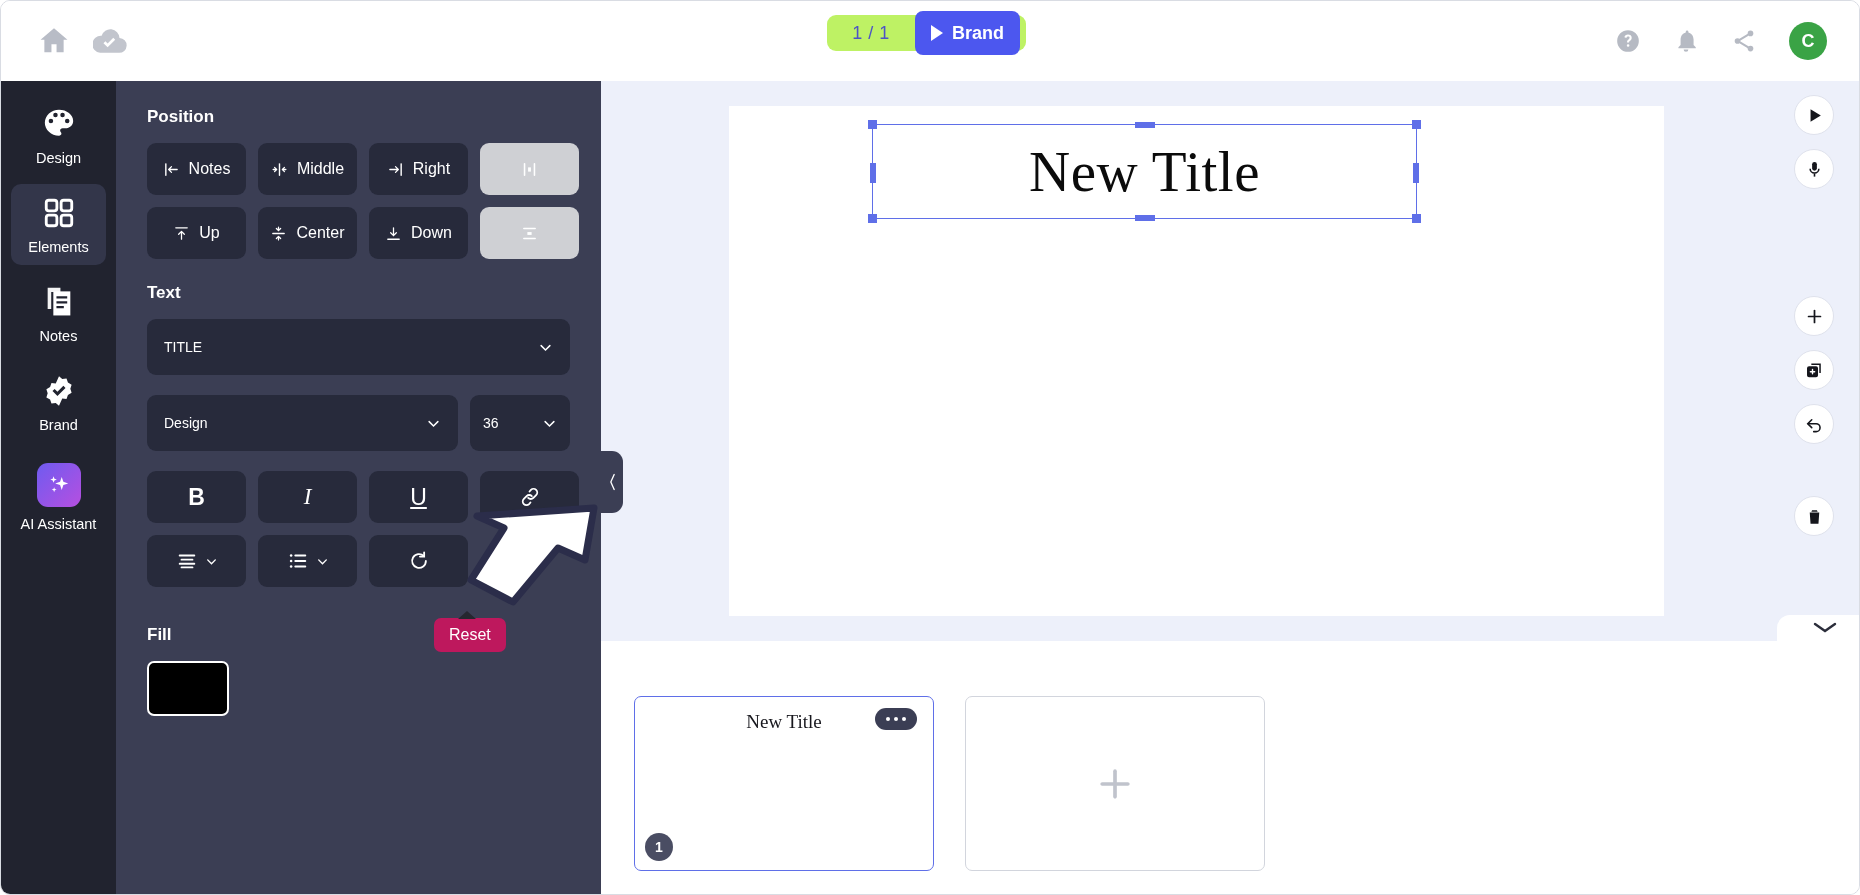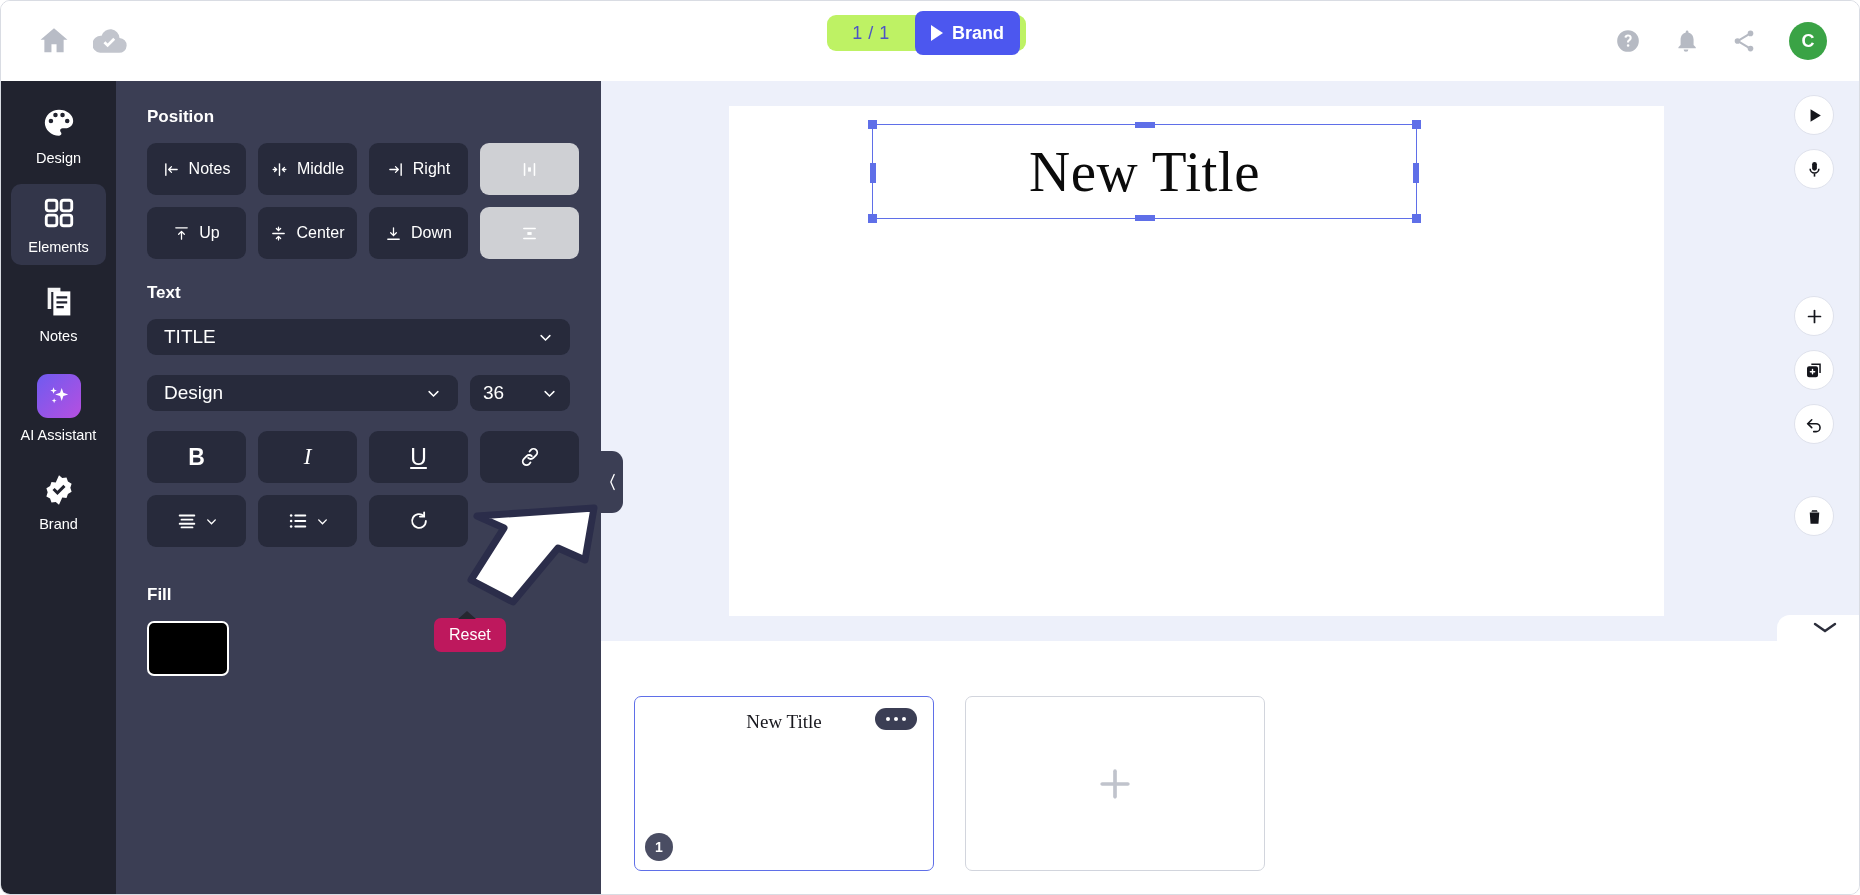--- a/index.html
+++ b/index.html
@@ -113,23 +113,23 @@
   .pbtn {
     height: 52px; border-radius: 9px;
     background: #272a3b;
     display: flex; align-items: center; justify-content: center; gap: 9px;
     color: #ffffff; font-size: 16px; cursor: pointer;
   }
   .pbtn.light { background: #cfd0d4; color: #3b3e54; }
   .pbtn svg { width: 17px; height: 17px; }
   #text-heading { margin-top: 24px; }
   .select {
-    height: 36px; border-radius: 9px; background: #272a3b;
+    height: 56px; border-radius: 9px; background: #272a3b;
     display: flex; align-items: center; justify-content: space-between;
-    padding: 0 17px; color: #ffffff; font-size: 19px; cursor: pointer; gap: 17px;
+    padding: 0 17px; color: #ffffff; font-size: 14px; cursor: pointer; gap: 17px;
   }
   #title-select { margin: 0 0 0 31px; width: 423px; }
   #font-row { display: flex; gap: 12px; margin: 20px 0 0 31px; }
   #font-select { width: 311px; }
   #size-select { width: 100px; padding: 10px 13px; }
   .chev { width: 15px; height: 15px; color: #ffffff; }
   #fmt-grid {
     display: grid; grid-template-columns: 99px 99px 99px 99px;
     gap: 12px; margin: 20px 0 0 31px;
   }
@@ -342,38 +342,38 @@
         <svg viewBox="0 0 24 24" fill="currentColor">
           <path d="M4 2h9v3H6.5v12H4z" opacity=".95"></path>
           <path d="M8 4.5h12v17H8z"></path>
           <path d="M10.2 8h7.6v1.6h-7.6zm0 3.4h7.6V13h-7.6zm0 3.4h5.2v1.6h-5.2z" fill="#21232f"></path>
         </svg>
       </span>
       <span class="rail-label">Notes</span>
     </div>
 
     <div class="rail-item">
+      <span class="rail-ico">
+        <svg viewBox="0 0 24 24" fill="currentColor">
+          <path d="M12 1.6l2.3 1.9 3-.3 1 2.8 2.6 1.5-.9 2.9.9 2.9-2.6 1.5-1 2.8-3-.3L12 22.4l-2.3-1.9-3 .3-1-2.8L3.1 16.5 4 13.6l-.9-2.9 2.6-1.5 1-2.8 3 .3z"></path>
+          <path d="M10.9 15.6 7.4 12l1.5-1.5 2 2 4.2-4.2 1.5 1.5z" fill="#21232f"></path>
+        </svg>
+      </span>
+      <span class="rail-label">Brand</span>
+    </div>
+
+    <div class="rail-item">
       <span id="ai-badge">
         <svg viewBox="0 0 24 24" fill="#ffffff" width="26" height="26">
           <path d="M14.5 4.5 16 9l4.5 1.5L16 12l-1.5 4.5L13 12l-4.5-1.5L13 9z"></path>
           <path d="M7 4l.8 2.2L10 7l-2.2.8L7 10l-.8-2.2L4 7l2.2-.8z"></path>
           <path d="M7.5 14l.6 1.7 1.7.6-1.7.6-.6 1.7-.6-1.7-1.7-.6 1.7-.6z"></path>
         </svg>
       </span>
       <span class="rail-label">AI Assistant</span>
-    </div>
-
-    <div class="rail-item">
-      <span class="rail-ico">
-        <svg viewBox="0 0 24 24" fill="currentColor">
-          <path d="M12 1.6l2.3 1.9 3-.3 1 2.8 2.6 1.5-.9 2.9.9 2.9-2.6 1.5-1 2.8-3-.3L12 22.4l-2.3-1.9-3 .3-1-2.8L3.1 16.5 4 13.6l-.9-2.9 2.6-1.5 1-2.8 3 .3z"></path>
-          <path d="M10.9 15.6 7.4 12l1.5-1.5 2 2 4.2-4.2 1.5 1.5z" fill="#21232f"></path>
-        </svg>
-      </span>
-      <span class="rail-label">Brand</span>
     </div>
   </div>
 
   <div id="panel">
 
     <div class="section-title">Position</div>
 
     <div class="btn-grid">
       <div class="pbtn">
         <svg viewBox="0 0 24 24" fill="none" stroke="#fff" stroke-width="2" stroke-linecap="round">

